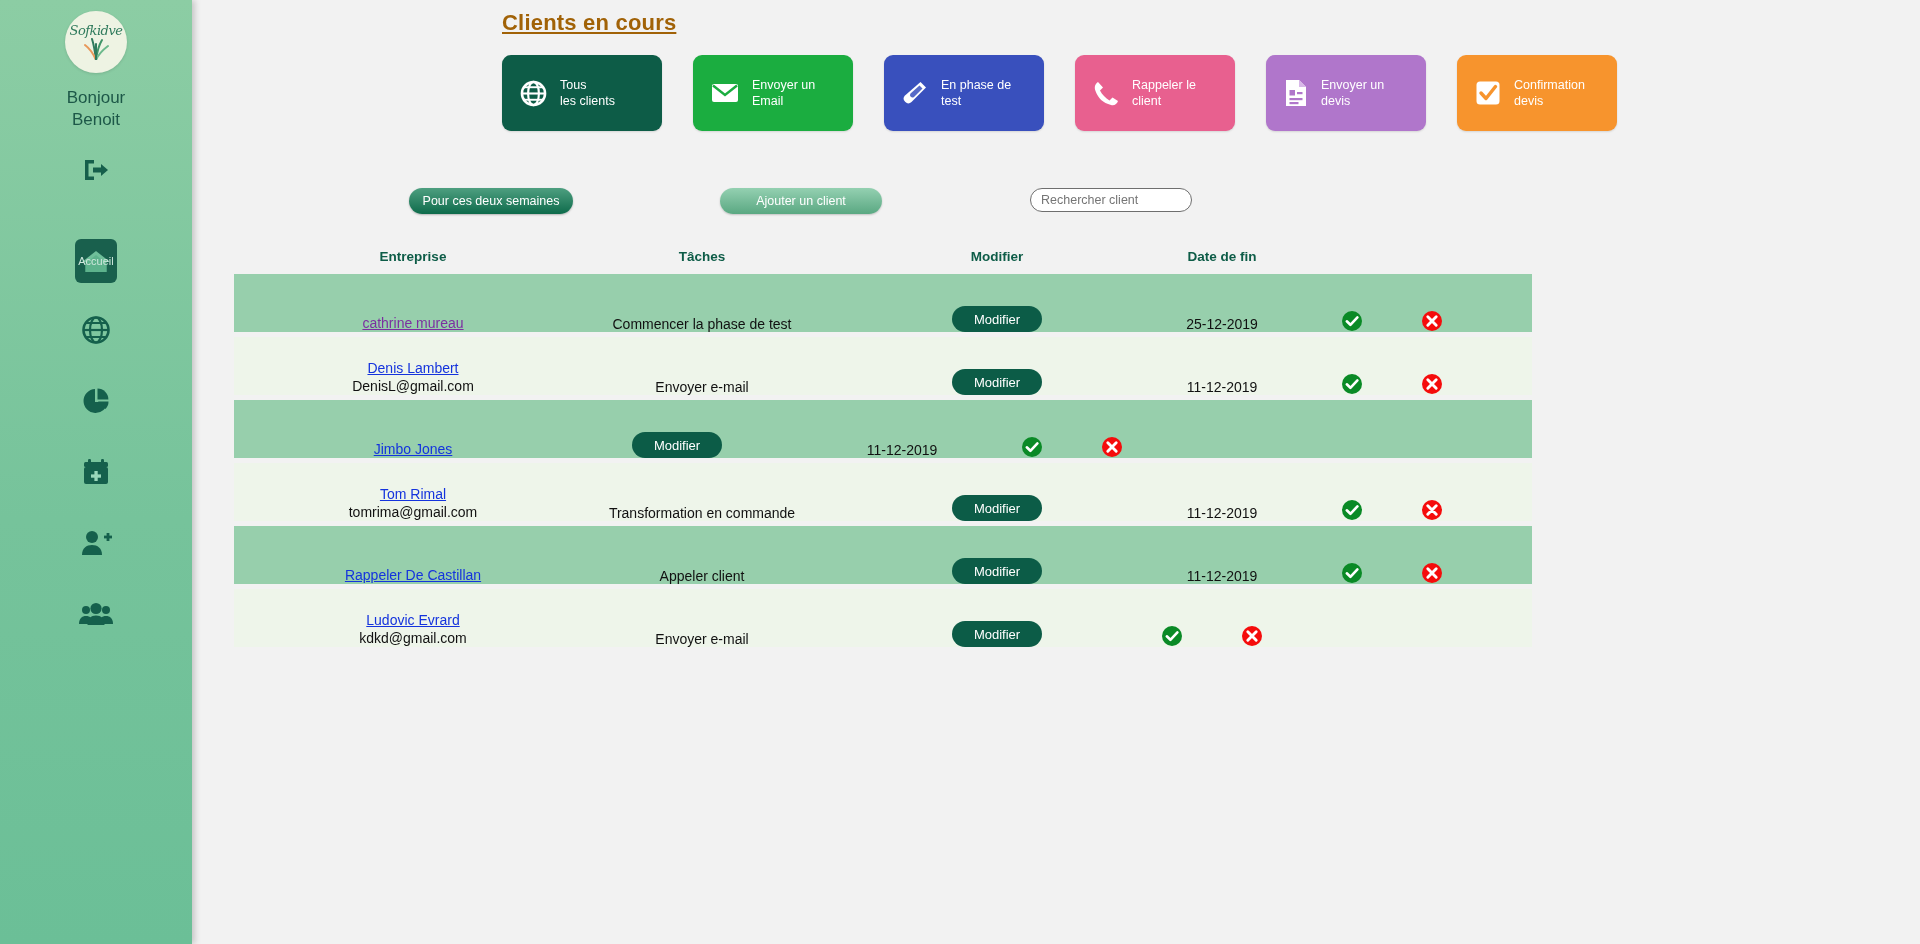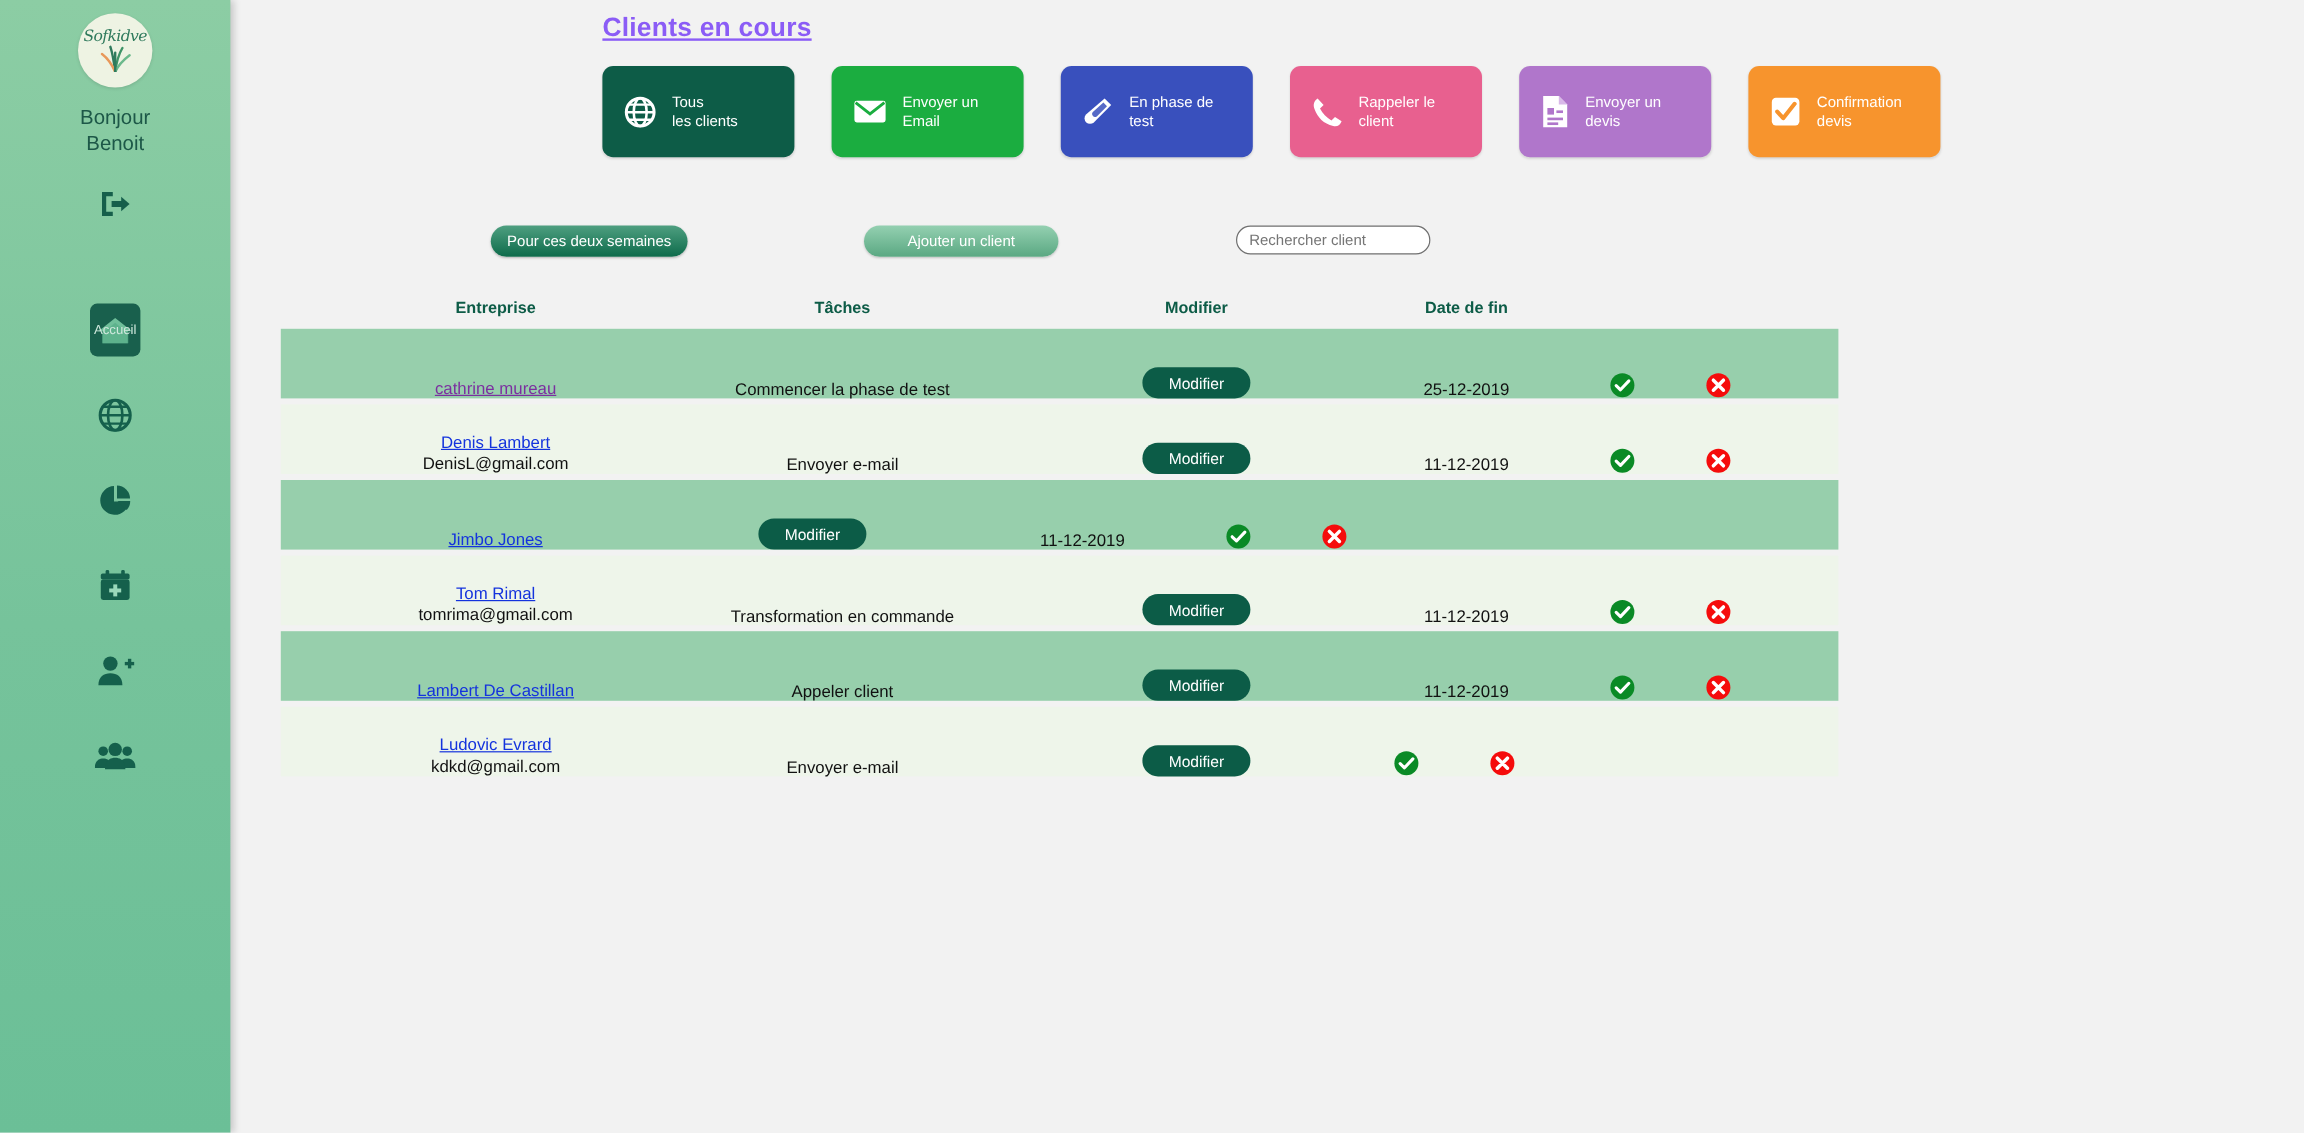--- a/index.html
+++ b/index.html
@@ -51,21 +51,21 @@
     display: flex; align-items: center; justify-content: center;
   }
   .nav-list {
     margin-top: 56px;
     display: flex; flex-direction: column; align-items: center;
     width: 100%;
   }
   .nav-item {
     width: 100%;
     height: 71px;
-    display: flex; align-items: center; justify-content: center;
+    display: flex; justify-content: center;
     cursor: pointer;
     position: relative;
   }
   .nav-item .nav-box {
     width: 40px; height: 40px;
     display: flex; align-items: center; justify-content: center;
     position: relative;
   }
   .nav-item.active .nav-box {
     background: #19604d;
@@ -79,21 +79,21 @@
     color: #cfe8dd;
     font-size: 11px;
     pointer-events: none;
   }
 
   
   .main { position: absolute; left: 192px; top: 0; width: 1728px; height: 944px; }
 
   .page-title {
     position: absolute; left: 310px; top: 10px;
-    color: #8b5cf6;
+    color: #a16207;
     font-size: 22px; font-weight: bold;
     text-decoration: underline;
     letter-spacing: 0.2px;
   }
 
   
   .cat-row {
     position: absolute; left: 310px; top: 55px;
     display: flex; gap: 31px; justify-content: center;
   }
@@ -515,21 +515,21 @@
           <path d="M6.8 6.8 L15.2 15.2 M15.2 6.8 L6.8 15.2" stroke="#fff" stroke-width="2.9" stroke-linecap="round"></path>
         </svg>
       </button>
     </div>
     <div class="c-barr" style="background: rgb(247, 148, 45);"></div>
   </div>
 
   <div class="trow reg">
     <div class="c-bar" style="background: rgb(232, 96, 143);"></div>
     <div class="c-company company-cell">
-      <a class="company-link">Lambert De Castillan</a>
+      <a class="company-link">Rappeler De Castillan</a>
 
     </div>
     <div class="c-task">Appeler client</div>
     <div class="c-modify">
       <button class="modify-btn">Modifier</button>
     </div>
     <div class="c-date">11-12-2019</div>
     <div class="c-ok">
       <button class="icon-btn">
         <svg width="22" height="22" viewBox="0 0 22 22">

